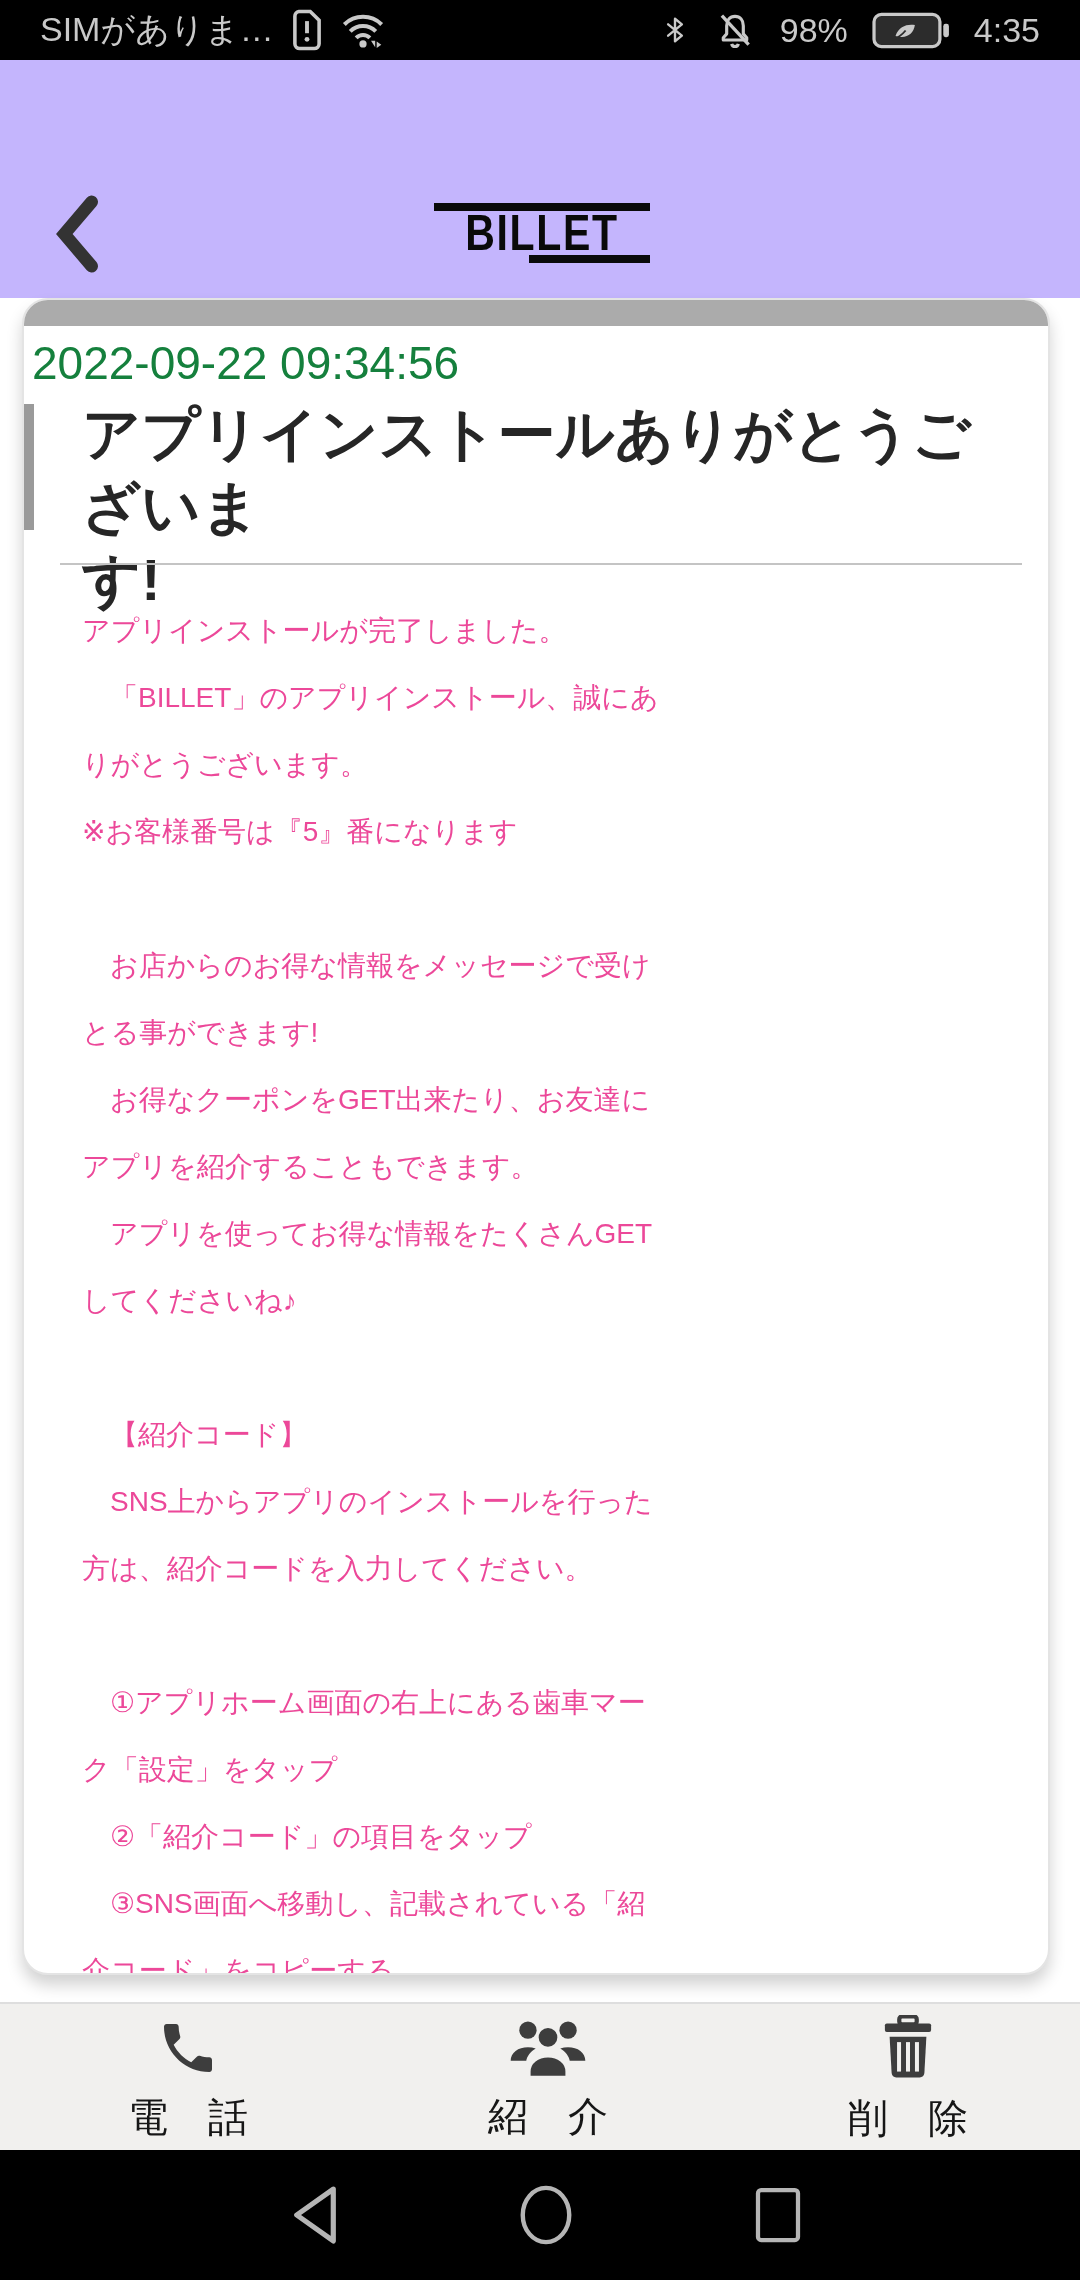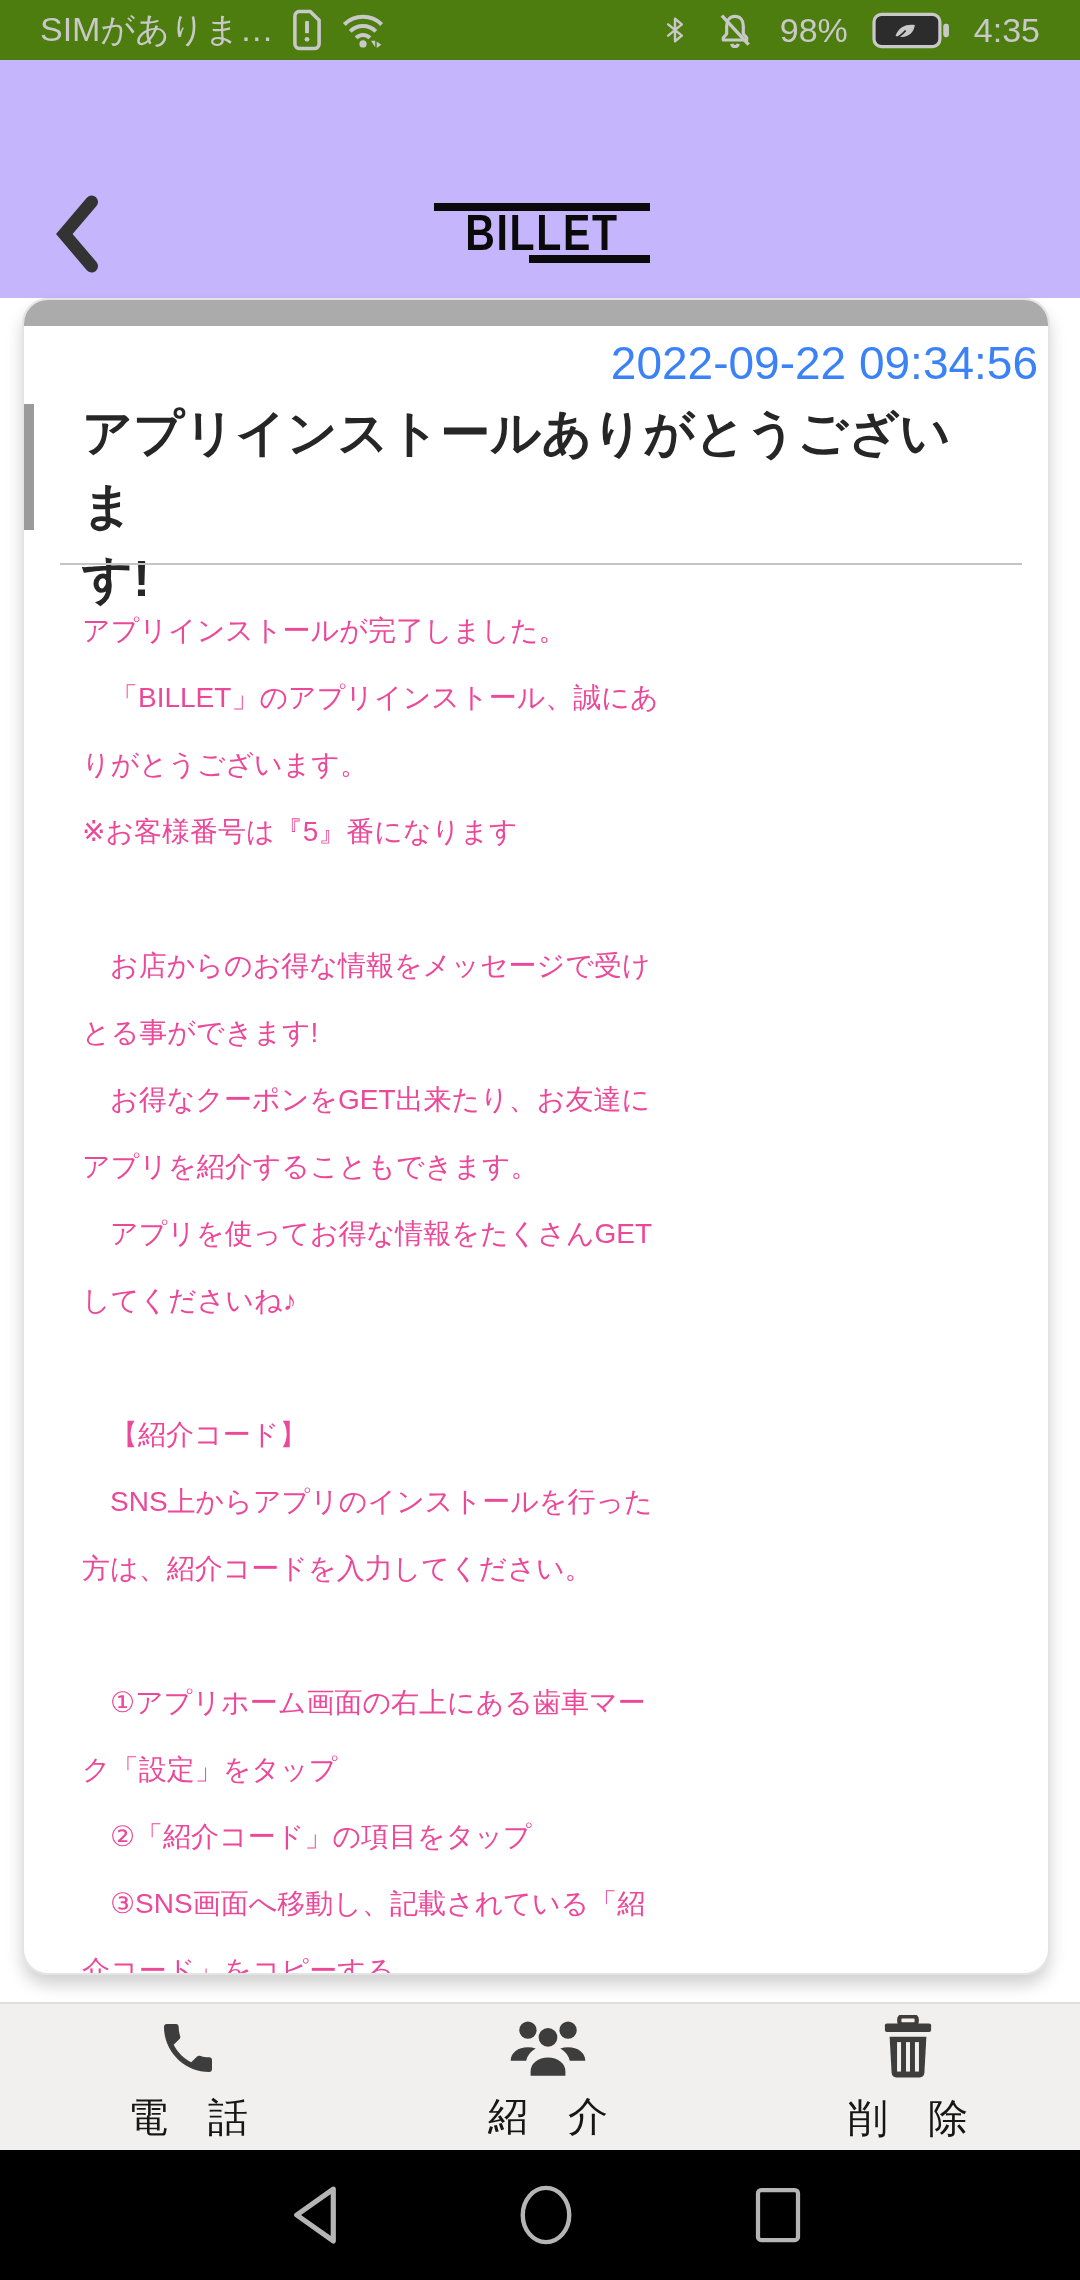--- a/index.html
+++ b/index.html
@@ -4,21 +4,21 @@
 <style>
   html,body{margin:0;padding:0;background:#000;}
   *{box-sizing:border-box;}
   .screen{
     position:relative;width:1080px;height:2280px;overflow:hidden;
     background:#ffffff;
     font-family:"Liberation Sans","DejaVu Sans",sans-serif;
   }
   
   .status-bar{
-    position:absolute;top:0;left:0;width:1080px;height:60px;background:#4d7c0f;
+    position:absolute;top:0;left:0;width:1080px;height:60px;background:#000000;
     display:flex;align-items:center;justify-content:space-between;
     padding:0 40px;color:#c9c9c9;font-size:34px;
   }
   .status-left,.status-right{display:flex;align-items:center;gap:16px;}
   .status-right{gap:24px;}
   .sicon{display:block;}
   
   .header{position:absolute;top:60px;left:0;width:1080px;height:238px;background:#c4b5fd;}
   .back-btn{position:absolute;left:40px;top:128px;width:76px;height:92px;
     display:flex;align-items:center;justify-content:center;cursor:pointer;}
@@ -32,26 +32,26 @@
   }
   
   .card{
     position:absolute;left:22px;top:298px;width:1028px;height:1677px;
     background:#fff;border:2px solid #e4e4e4;border-radius:26px;
     box-shadow:0 10px 16px rgba(0,0,0,0.18);
     overflow:hidden;
   }
   .card-cap{position:absolute;top:0;left:0;width:100%;height:26px;background:#ababab;}
   .card-date{
-    position:absolute;top:36px;left:8px;right:10px;text-align:right;
-    font-size:46px;color:#3b82f6;
+    position:absolute;top:36px;left:8px;right:10px;
+    font-size:46px;color:#15803d;
   }
   .card-title{
     position:absolute;top:97px;left:58px;right:70px;
-    font-size:50px;line-height:73px;font-weight:bold;color:#262626;
+    font-size:58px;line-height:73px;font-weight:bold;color:#262626;
     white-space:pre-wrap;
   }
   .scroll-thumb{
     position:absolute;left:0;top:104px;width:10px;height:126px;background:#9a9a9a;
   }
   .card-divider{position:absolute;top:263px;left:36px;right:26px;height:2px;background:#c4c4c4;}
   .card-body{
     position:absolute;top:297px;left:58px;right:70px;bottom:0;
     font-size:28px;line-height:67px;color:#ec4899;
     white-space:pre-wrap;overflow:hidden;

